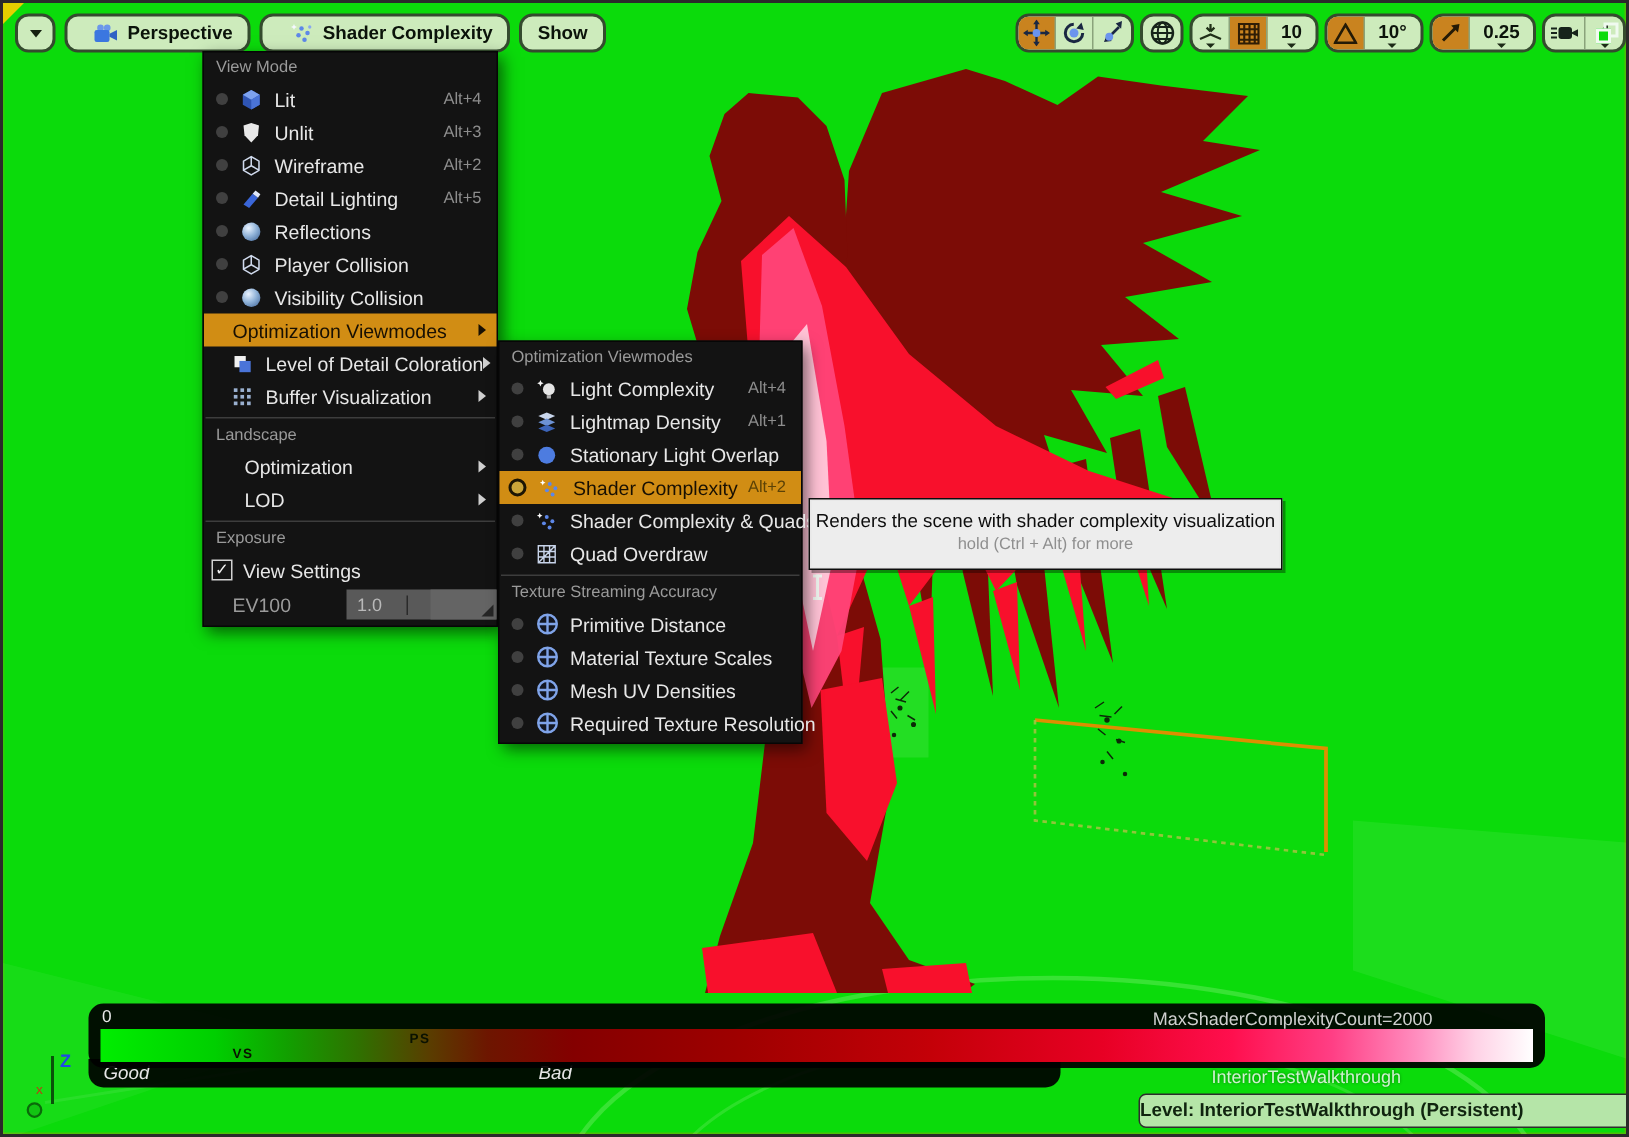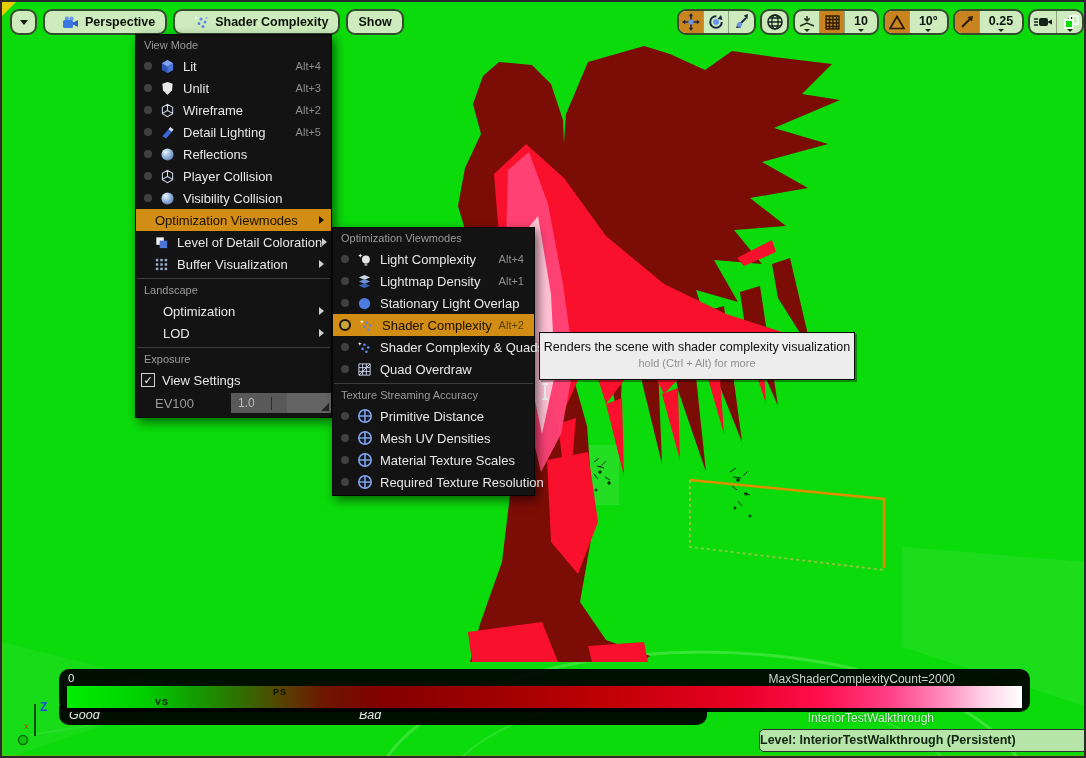--- a/index.html
+++ b/index.html
@@ -519,31 +519,31 @@
       <span class="lab">Primitive Distance</span>
     </div>
     <div class="mi">
       <span class="radio"></span>
       <span class="ic">
           <svg width="16" height="16" viewBox="0 0 16 16">
             <circle cx="8" cy="8" r="6.2" fill="#131722" stroke="#7fa3e8" stroke-width="1.6"></circle>
             <path d="M8 1.8v12.4 M1.8 8h12.4" stroke="#7fa3e8" stroke-width="1.6"></path>
           </svg>
         </span>
-      <span class="lab">Mesh UV Densities</span>
+      <span class="lab">Material Texture Scales</span>
     </div>
     <div class="mi">
       <span class="radio"></span>
       <span class="ic">
           <svg width="16" height="16" viewBox="0 0 16 16">
             <circle cx="8" cy="8" r="6.2" fill="#131722" stroke="#7fa3e8" stroke-width="1.6"></circle>
             <path d="M8 1.8v12.4 M1.8 8h12.4" stroke="#7fa3e8" stroke-width="1.6"></path>
           </svg>
         </span>
-      <span class="lab">Material Texture Scales</span>
+      <span class="lab">Mesh UV Densities</span>
     </div>
     <div class="mi">
       <span class="radio"></span>
       <span class="ic">
           <svg width="16" height="16" viewBox="0 0 16 16">
             <circle cx="8" cy="8" r="6.2" fill="#131722" stroke="#7fa3e8" stroke-width="1.6"></circle>
             <path d="M8 1.8v12.4 M1.8 8h12.4" stroke="#7fa3e8" stroke-width="1.6"></path>
           </svg>
         </span>
       <span class="lab">Required Texture Resolution</span>

